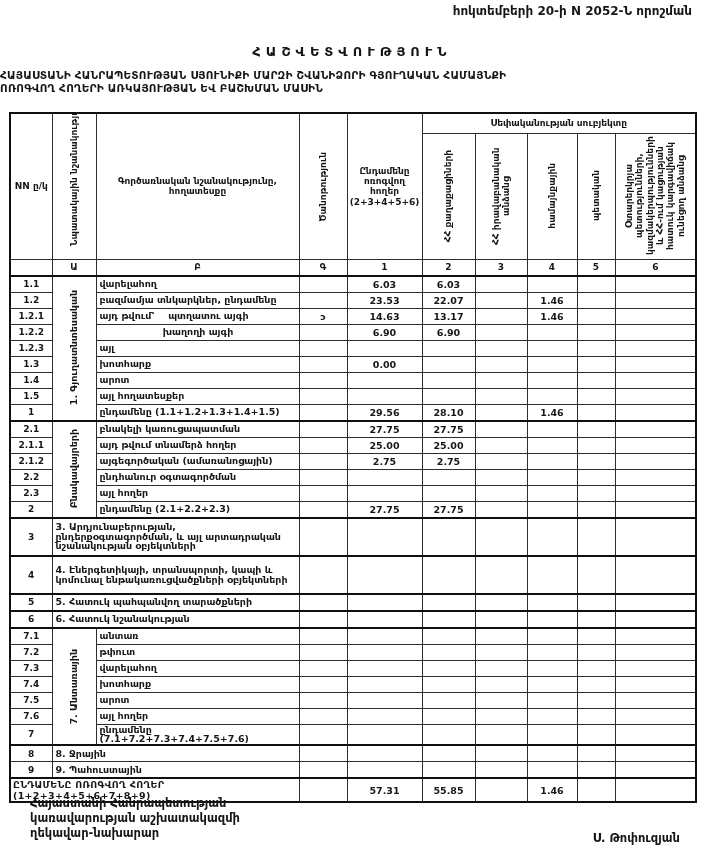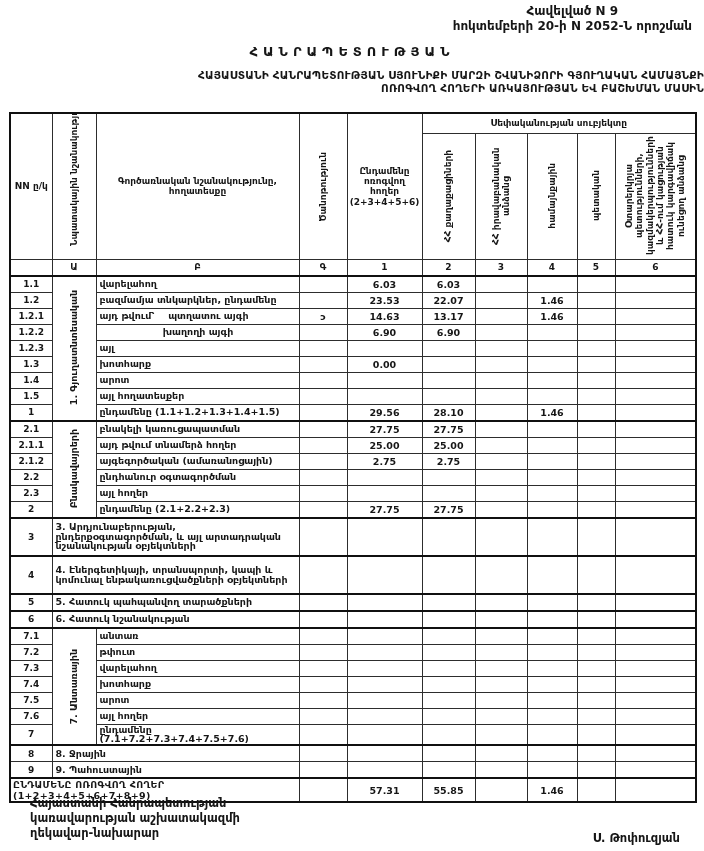--- a/index.html
+++ b/index.html
@@ -2,21 +2,21 @@
 <html><head>
 <meta charset="utf-8">
 <style>
   html,body{margin:0;padding:0;background:#e8e8e8;}
   .page{position:relative;width:704px;height:851px;background:#ffffff;
         font-family:"DejaVu Sans",sans-serif;color:#161616;overflow:hidden;}
   .hdr{position:absolute;top:4px;right:12px;text-align:center;
        font-size:12px;font-weight:700;line-height:1.22;}
   .title{position:absolute;top:44px;left:0;width:100%;text-align:center;
          font-size:13px;font-weight:700;letter-spacing:5px;}
-  .sub{position:absolute;top:69px;left:0;width:100%;text-align:right;
+  .sub{position:absolute;top:69px;left:0;width:100%;text-align:left;
        font-size:10.5px;font-weight:700;line-height:1.25;letter-spacing:.2px;}
 
   table.report{position:absolute;left:9px;top:112px;width:686px;
       border-collapse:collapse;border:2px solid #101010;table-layout:fixed;}
   .report th,.report td{border:1px solid #2d2d2d;padding:0 2px;overflow:hidden;
       font-weight:700;vertical-align:middle;}
   .report thead th{font-size:9px;text-align:center;line-height:1.15;}
   .own-hdr{height:20px;font-size:9.5px;}
   .h2 th{height:125px;}
   .letters th{height:15px;font-size:10px;border-bottom:2px solid #101010;}
@@ -39,25 +39,24 @@
   .foot-left{position:absolute;left:30px;top:796px;font-size:11.5px;
              font-weight:700;line-height:1.3;}
   .foot-right{position:absolute;right:24px;top:831px;font-size:11.5px;font-weight:700;}
 </style>
 </head>
 <body>
 
 <div class="page">
 
   <div class="hdr">
-    <div>Հավելված N 9</div>
     <div>հոկտեմբերի 20-ի N 2052-Ն որոշման</div>
   </div>
 
-  <div class="title">ՀԱՆՐԱՊԵՏՈՒԹՅԱՆ</div>
+  <div class="title">ՀԱՇՎԵՏՎՈՒԹՅՈՒՆ</div>
   <div class="sub">
     <div>ՀԱՅԱՍՏԱՆԻ ՀԱՆՐԱՊԵՏՈՒԹՅԱՆ ՍՅՈՒՆԻՔԻ ՄԱՐԶԻ ՇՎԱՆԻՁՈՐԻ ԳՅՈՒՂԱԿԱՆ ՀԱՄԱՅՆՔԻ</div>
     <div>ՈՌՈԳՎՈՂ ՀՈՂԵՐԻ ԱՌԿԱՅՈՒԹՅԱՆ ԵՎ ԲԱՇԽՄԱՆ ՄԱՍԻՆ</div>
   </div>
 
   <table class="report">
     <colgroup>
       <col style="width:42px">
         <col style="width:44px">
         <col style="width:203px">

